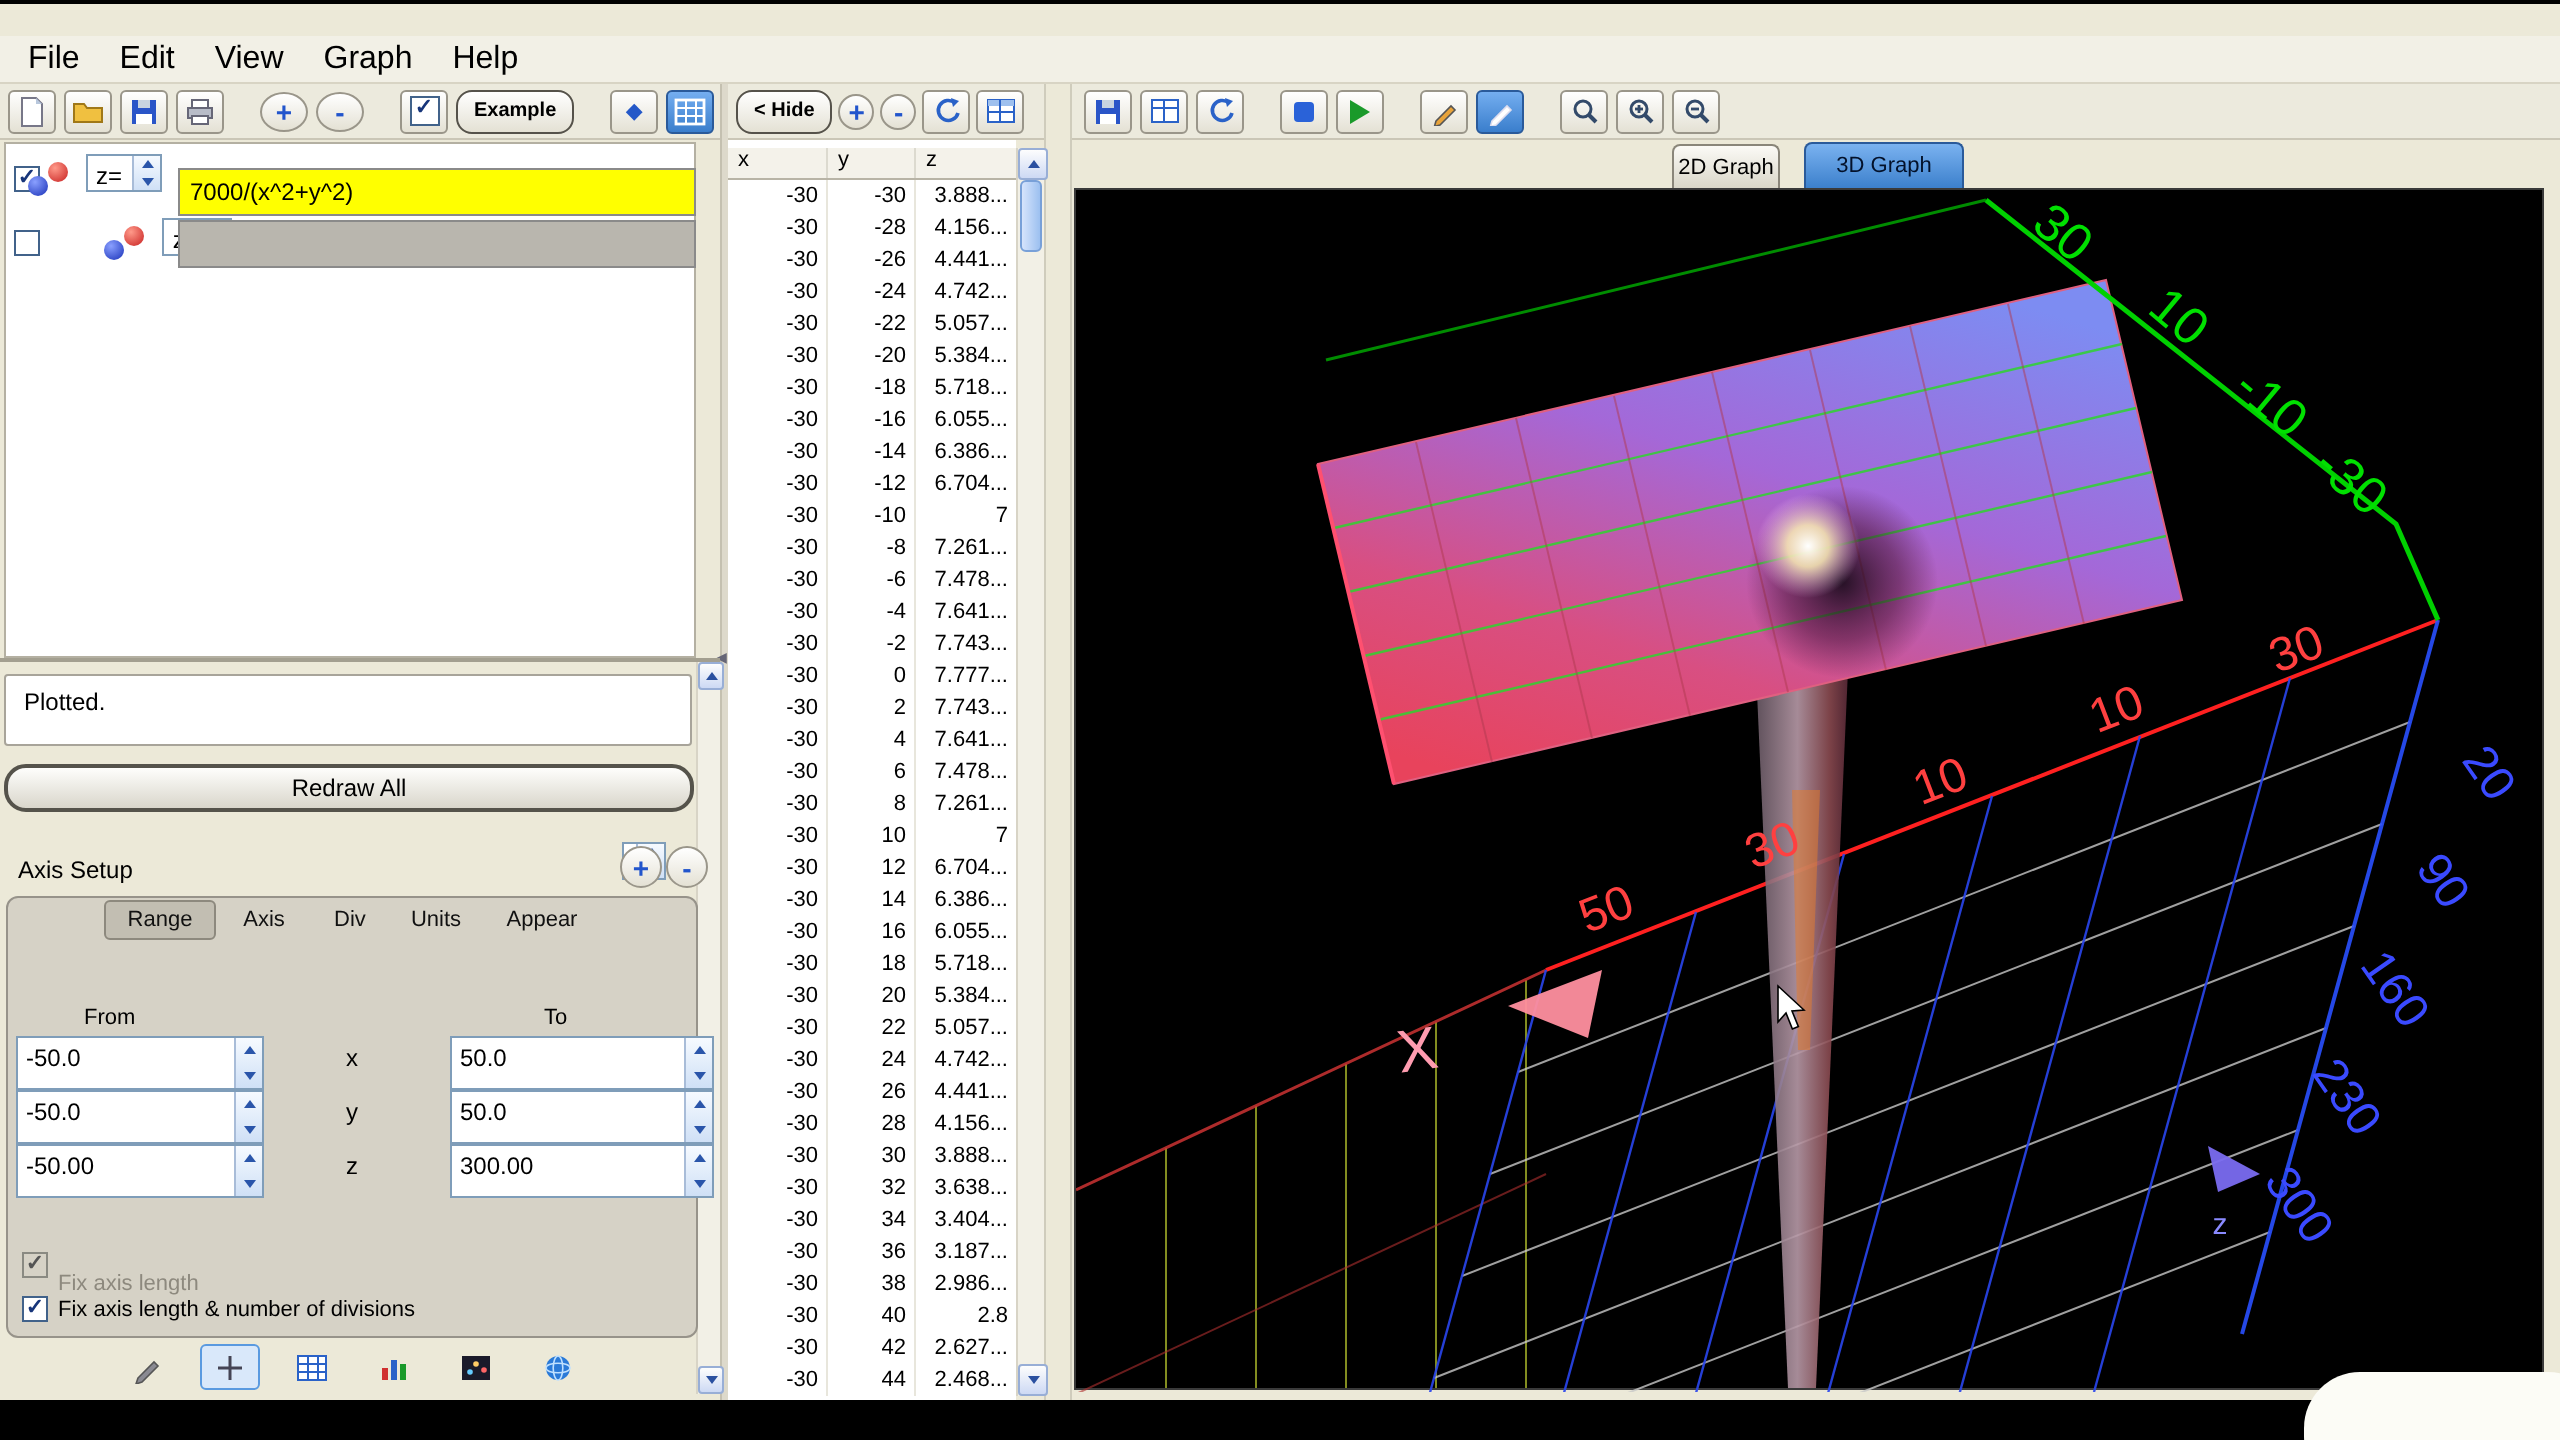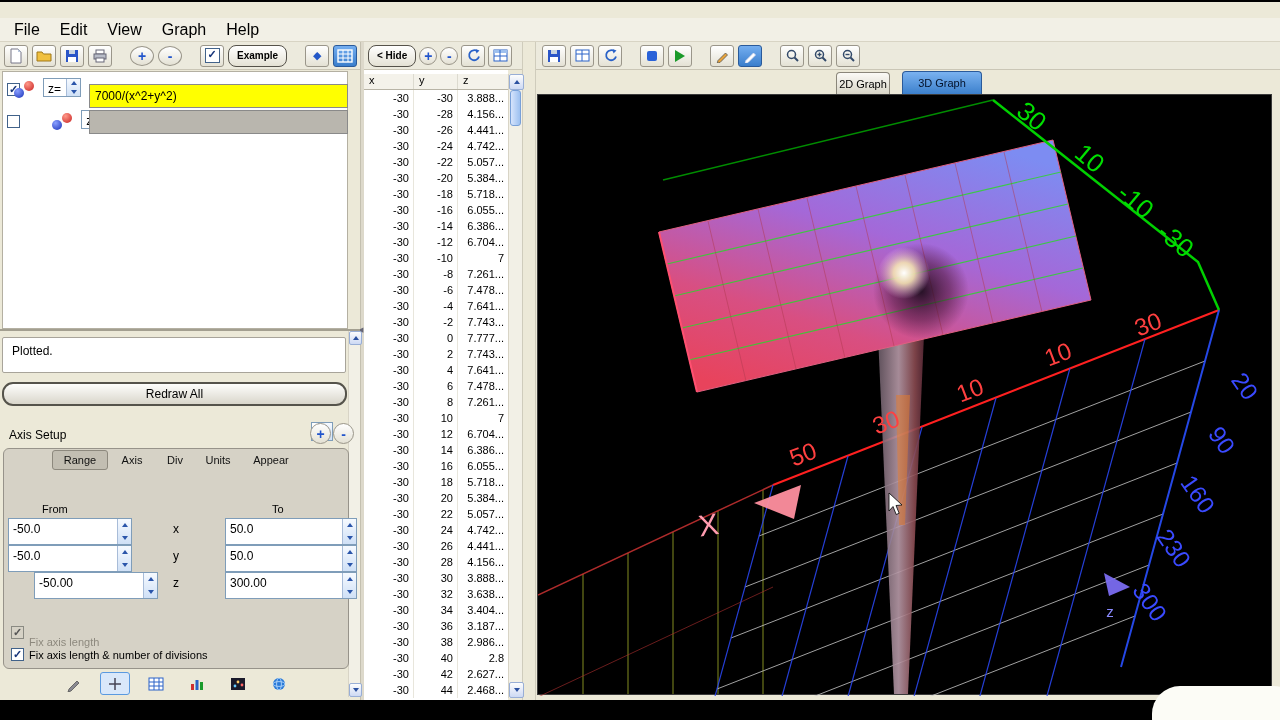--- a/index.html
+++ b/index.html
@@ -380,21 +380,21 @@
               <i class="tri-up"></i>
             </span>
             <span class="sp">
               <i class="tri-dn"></i>
             </span>
           </span>
         </span>
       </div>
 
       <div class="range-row">
-        <span class="field" style="left:5px;top:2px;width:102px;margin-left:26px;">
+        <span class="field" style="left:5px;top:2px;width:102px;">
           <span>-50.00</span>
           <span class="spinner">
             <span class="sp">
               <i class="tri-up"></i>
             </span>
             <span class="sp">
               <i class="tri-dn"></i>
             </span>
           </span>
         </span>

